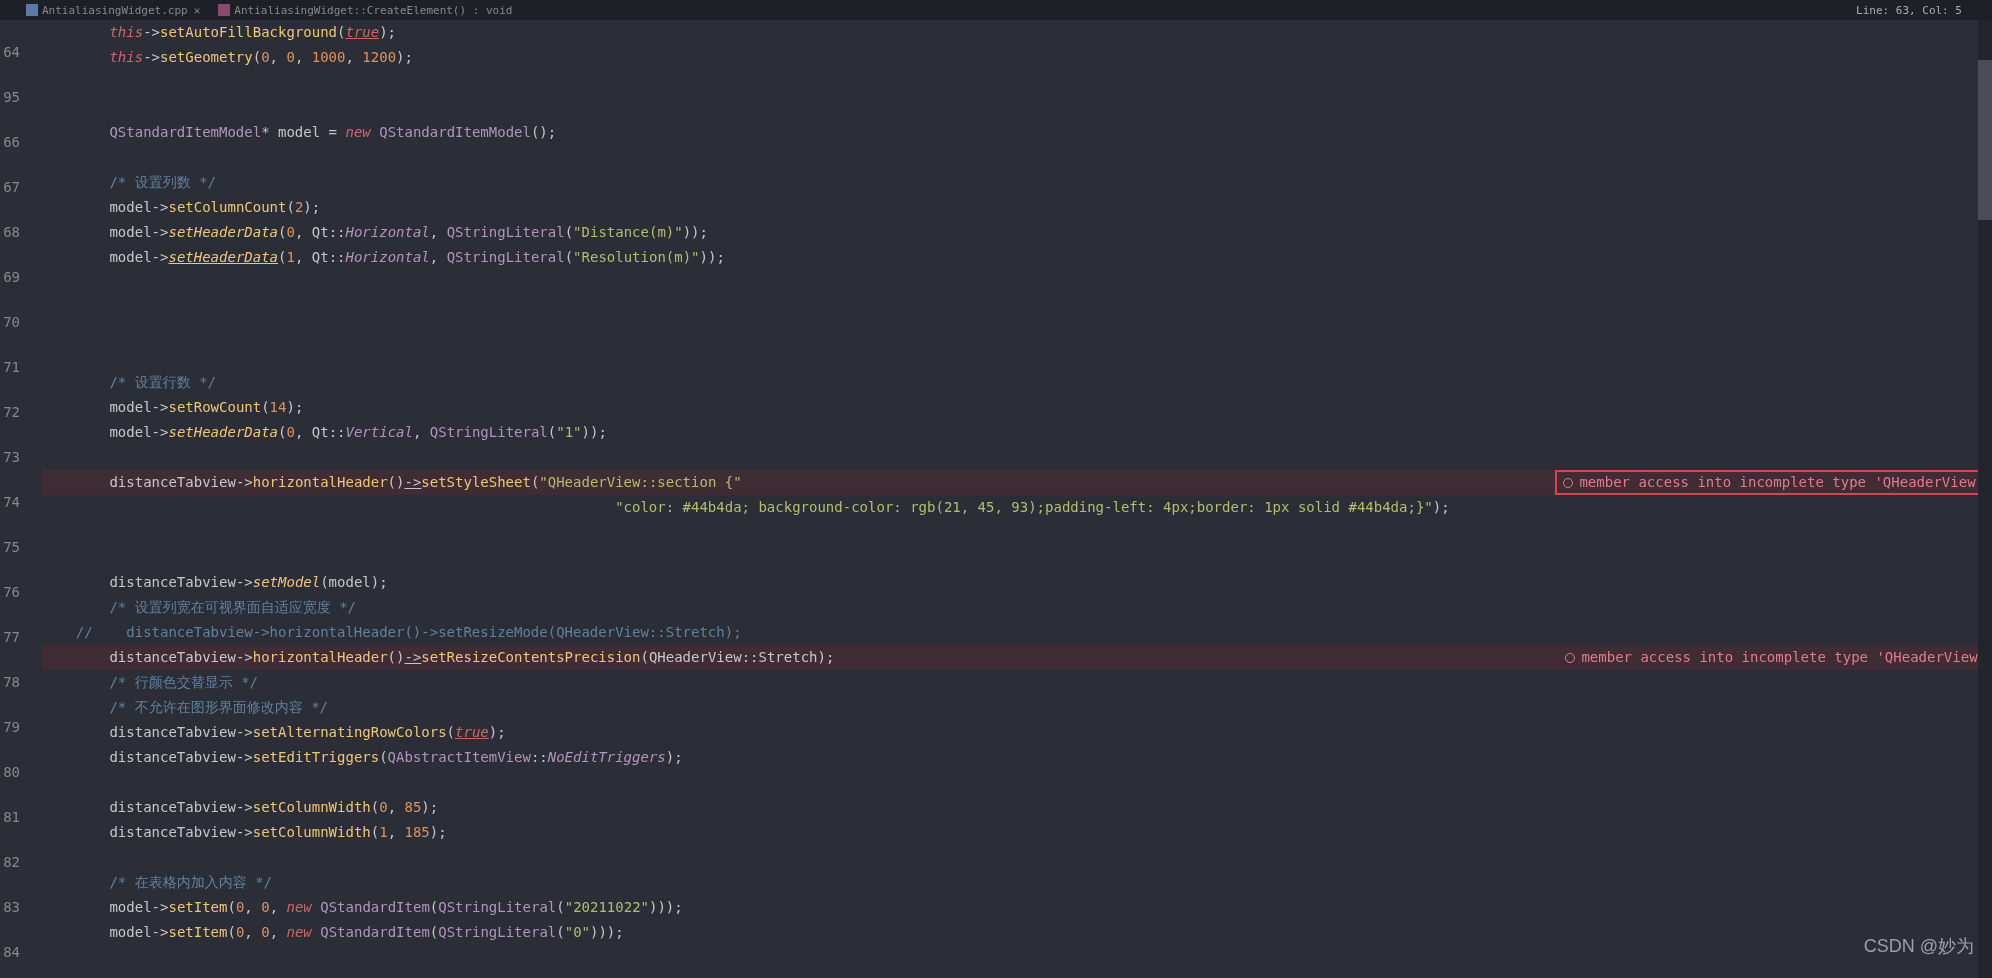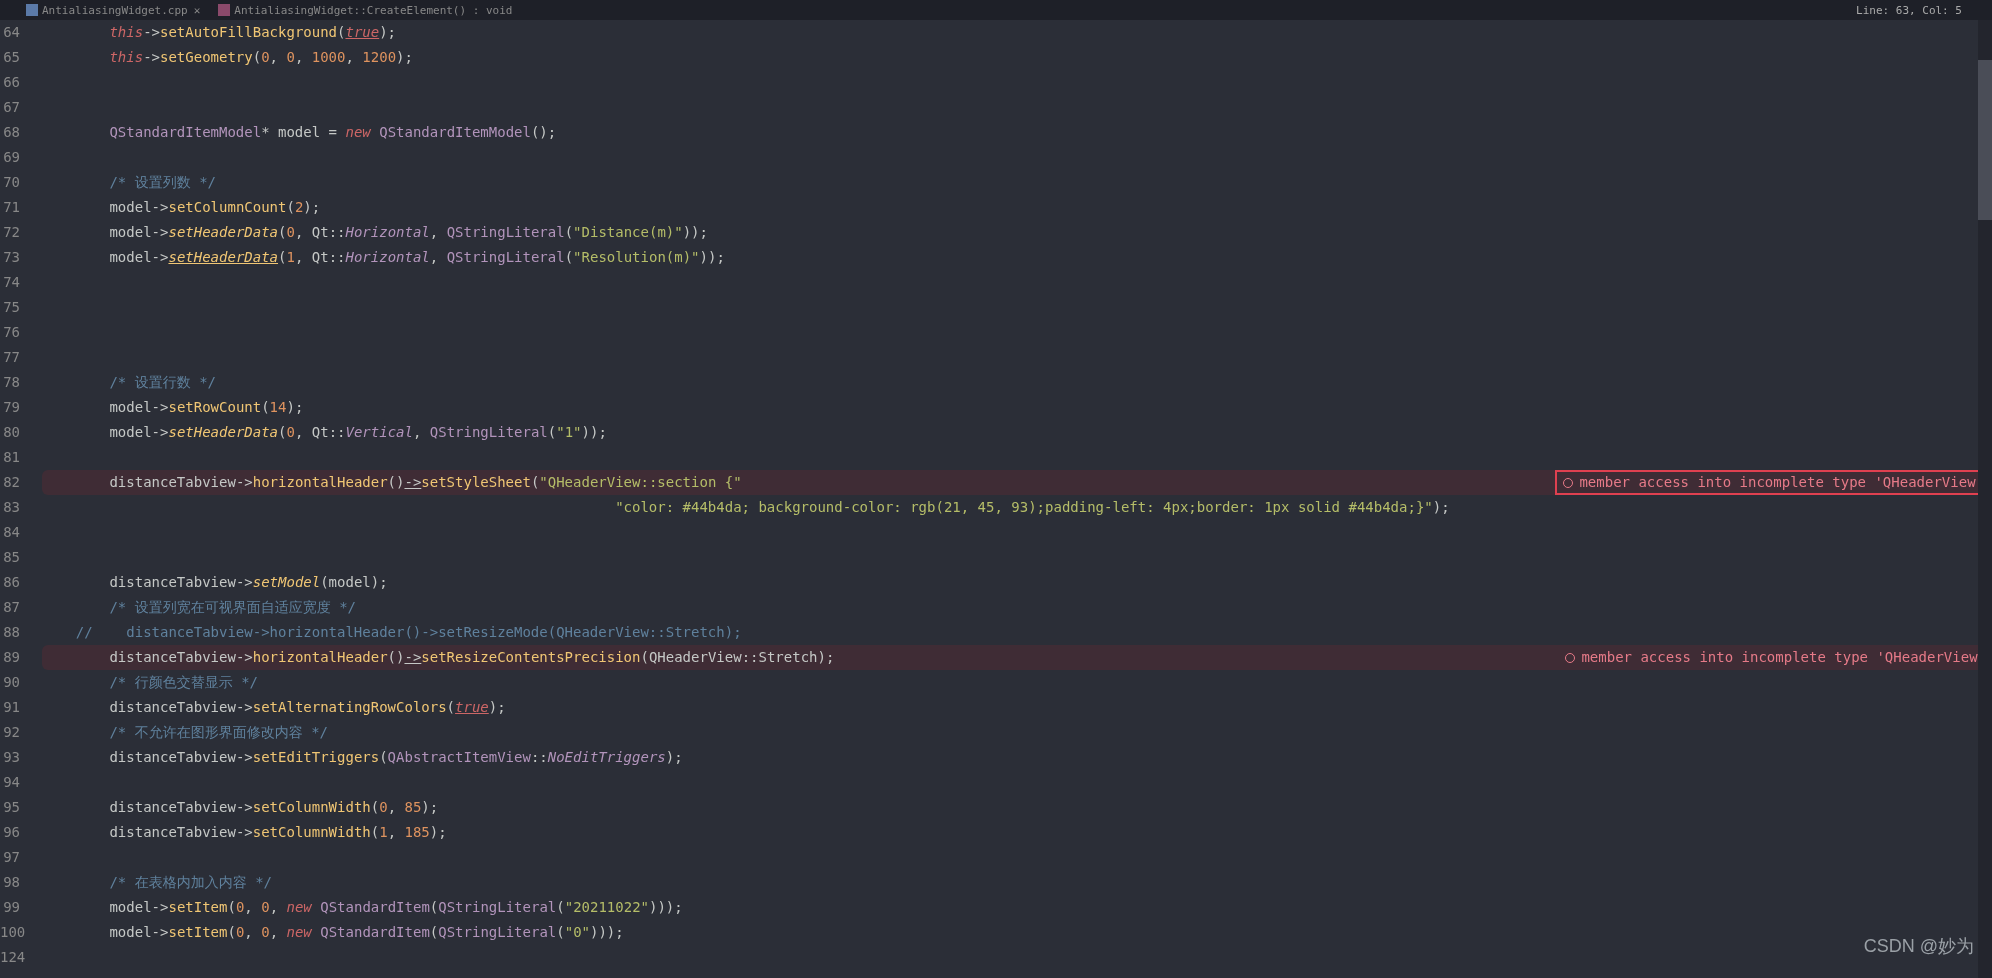--- a/index.html
+++ b/index.html
@@ -50,35 +50,35 @@
   width: 24px;
   background: #2b2e37;
   text-align: right;
   padding-right: 4px;
   color: #888;
   font-size: 14px;
   line-height: 25px;
 }
 .gutter div {
   height: 25px;
+  margin-top: 20px;
 }
 .code-area {
   flex: 1;
   position: relative;
   line-height: 25px;
   padding-left: 18px;
 }
 .line {
   height: 25px;
   white-space: pre;
   position: relative;
 }
 .line.error-line {
   background: rgba(95, 43, 50, 0.4);
-  border-radius: 6px;
 }
 .error-widget {
   position: absolute;
   right: 0;
   top: 0;
   display: flex;
   align-items: center;
   color: #e67a88;
   padding: 0 6px;
   height: 25px;
@@ -153,21 +153,21 @@
         </svg>
     </span>
     <span>AntialiasingWidget::CreateElement() : void</span>
   </div>
   <span class="status-right">Line: 63, Col: 5</span>
 </div>
 
 <div class="editor">
   <div class="gutter">
     <div>64</div>
-      <div>65</div>
+      <div>95</div>
       <div>66</div>
       <div>67</div>
       <div>68</div>
       <div>69</div>
       <div>70</div>
       <div>71</div>
       <div>72</div>
       <div>73</div>
       <div>74</div>
       <div>75</div>
@@ -224,22 +224,22 @@
 <div class="line"><span>                                                                    </span><span class="str">"color: #44b4da; background-color: rgb(21, 45, 93);padding-left: 4px;border: 1px solid #44b4da;}"</span><span class="punct">);</span></div>
 <div class="line"></div>
 <div class="line"></div>
 <div class="line"><span>        </span><span class="ident">distanceTabview</span><span class="op">-&gt;</span><span class="method-i">setModel</span><span class="punct">(</span><span class="ident">model</span><span class="punct">);</span></div>
 <div class="line"><span>        </span><span class="comment">/* 设置列宽在可视界面自适应宽度 */</span></div>
 <div class="line"><span>    </span><span class="comment">//    distanceTabview-&gt;horizontalHeader()-&gt;setResizeMode(QHeaderView::Stretch);</span></div>
 <div class="line error-line"><span>        </span><span class="ident">distanceTabview</span><span class="op">-&gt;</span><span class="method">horizontalHeader</span><span class="punct">()</span><span class="op underline">-&gt;</span><span class="method">setResizeContentsPrecision</span><span class="punct">(</span><span class="ns">QHeaderView</span><span class="punct">::</span><span class="ident">Stretch</span><span class="punct">);</span>
   <div class="error-widget"><span class="error-circle"></span><span>member access into incomplete type 'QHeaderView'</span></div>
 </div>
 <div class="line"><span>        </span><span class="comment">/* 行颜色交替显示 */</span></div>
+<div class="line"><span>        </span><span class="comment">/* 不允许在图形界面修改内容 */</span></div>
 <div class="line"><span>        </span><span class="ident">distanceTabview</span><span class="op">-&gt;</span><span class="method">setAlternatingRowColors</span><span class="punct">(</span><span class="kw-true">true</span><span class="punct">);</span></div>
-<div class="line"><span>        </span><span class="comment">/* 不允许在图形界面修改内容 */</span></div>
 <div class="line"><span>        </span><span class="ident">distanceTabview</span><span class="op">-&gt;</span><span class="method">setEditTriggers</span><span class="punct">(</span><span class="type">QAbstractItemView</span><span class="punct">::</span><span class="type-enum">NoEditTriggers</span><span class="punct">);</span></div>
 <div class="line"></div>
 <div class="line"><span>        </span><span class="ident">distanceTabview</span><span class="op">-&gt;</span><span class="method">setColumnWidth</span><span class="punct">(</span><span class="num">0</span><span class="punct">, </span><span class="num">85</span><span class="punct">);</span></div>
 <div class="line"><span>        </span><span class="ident">distanceTabview</span><span class="op">-&gt;</span><span class="method">setColumnWidth</span><span class="punct">(</span><span class="num">1</span><span class="punct">, </span><span class="num">185</span><span class="punct">);</span></div>
 <div class="line"></div>
 <div class="line"><span>        </span><span class="comment">/* 在表格内加入内容 */</span></div>
 <div class="line"><span>        </span><span class="ident">model</span><span class="op">-&gt;</span><span class="method">setItem</span><span class="punct">(</span><span class="num">0</span><span class="punct">, </span><span class="num">0</span><span class="punct">, </span><span class="kw-new">new</span><span class="punct"> </span><span class="type">QStandardItem</span><span class="punct">(</span><span class="type">QStringLiteral</span><span class="punct">(</span><span class="str">"20211022"</span><span class="punct">)));</span></div>
 <div class="line"><span>        </span><span class="ident">model</span><span class="op">-&gt;</span><span class="method">setItem</span><span class="punct">(</span><span class="num">0</span><span class="punct">, </span><span class="num">0</span><span class="punct">, </span><span class="kw-new">new</span><span class="punct"> </span><span class="type">QStandardItem</span><span class="punct">(</span><span class="type">QStringLiteral</span><span class="punct">(</span><span class="str">"0"</span><span class="punct">)));</span></div>
 
   </div>

